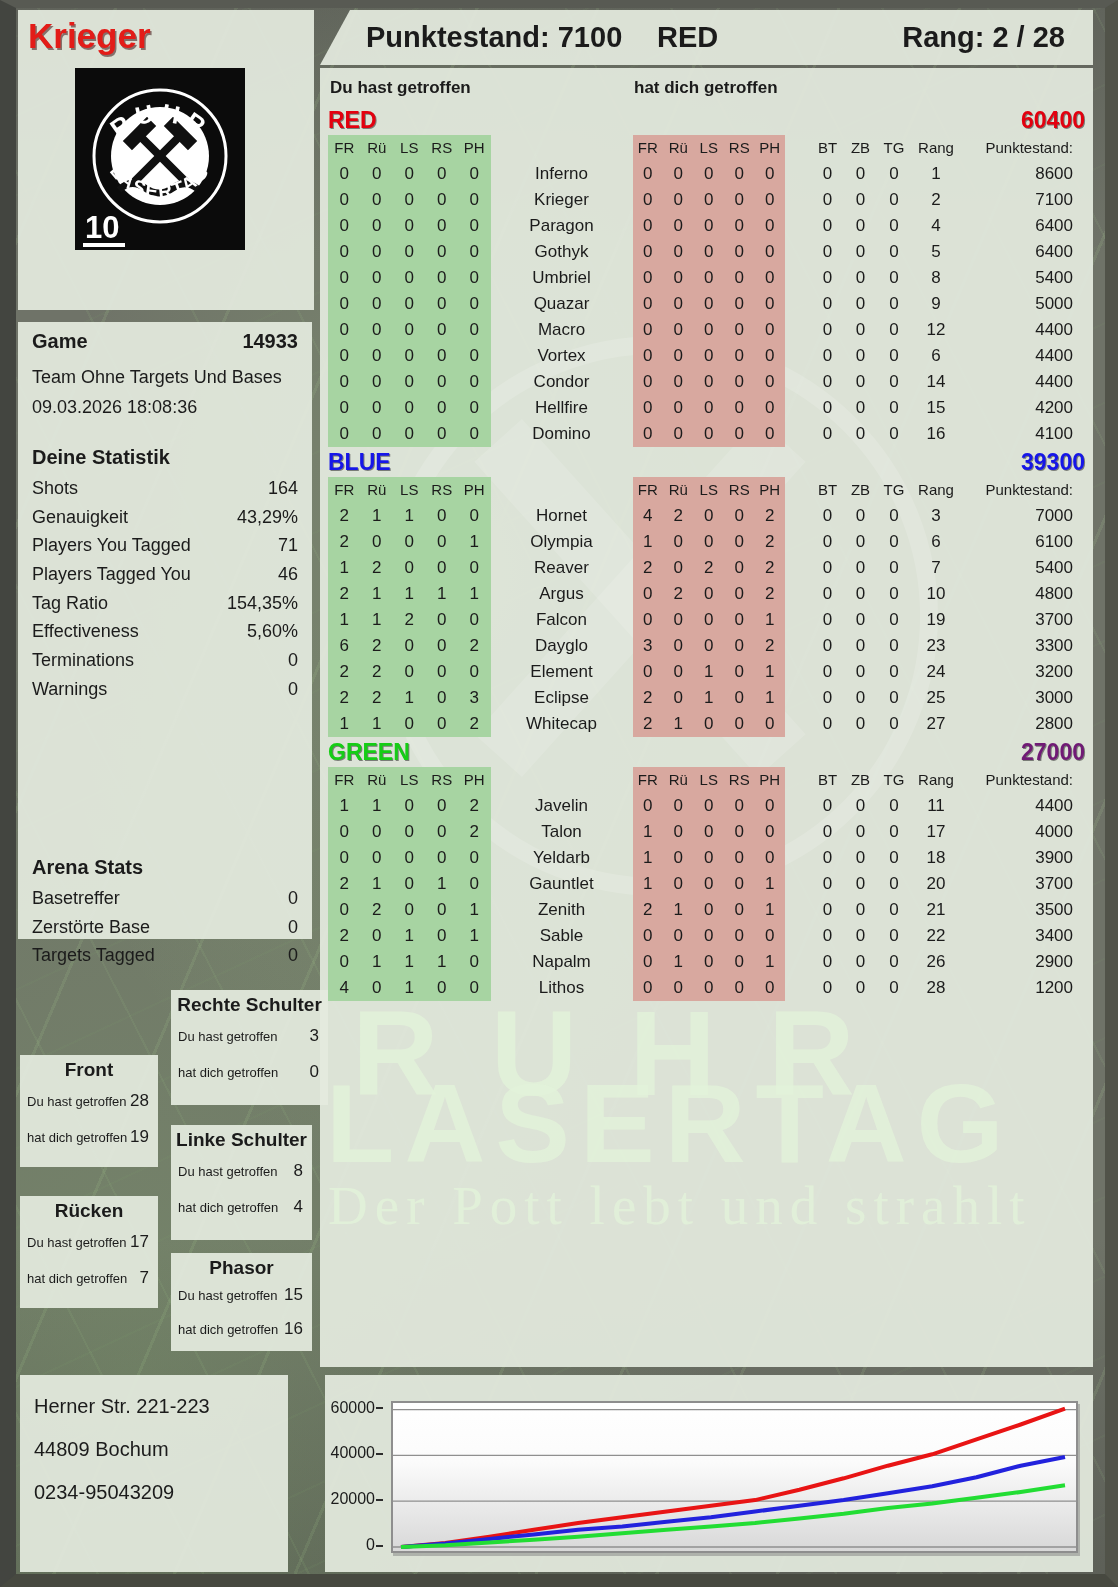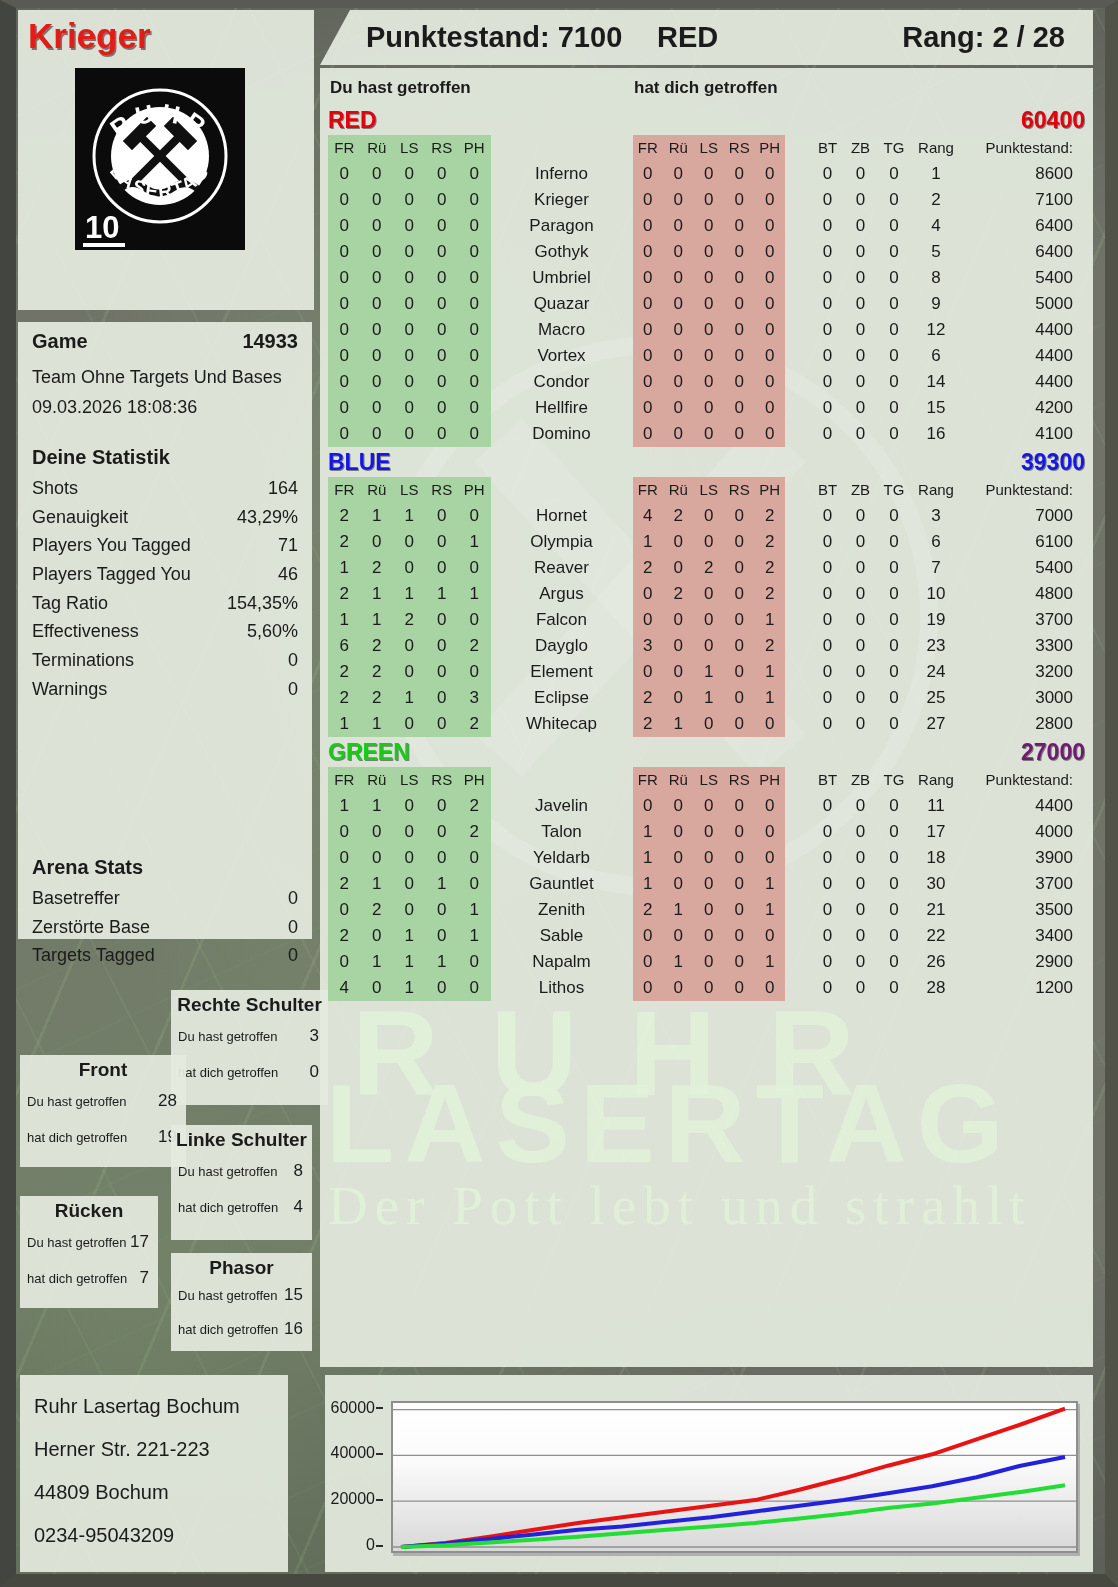--- a/index.html
+++ b/index.html
@@ -68,21 +68,21 @@
   .date-row{top:72px;line-height:26px;}
   .ds-title{top:124px;font-weight:bold;font-size:20px;}
   .ds-list{top:152px;}
   .ds-list .srow, .as-list .srow{height:28.7px;line-height:28.7px;}
   .as-title{top:534px;font-weight:bold;font-size:20px;}
   .as-list{top:562px;}
 
   
   .zone{position:absolute;background:rgba(228,235,223,0.93);}
   .zone-0{left:171px;top:990px;width:141px;height:115px;padding-left:16px;}
-  .zone-1{left:20px;top:1055px;width:138px;height:112px;padding-left:28px;}
+  .zone-1{left:20px;top:1055px;width:138px;height:112px;}
   .zone-2{left:171px;top:1125px;width:141px;height:115px;}
   .zone-3{left:20px;top:1196px;width:138px;height:112px;}
   .zone-4{left:171px;top:1253px;width:141px;height:98px;}
   .zone .zt{position:absolute;top:4px;left:0;right:0;text-align:center;font-weight:bold;font-size:19px;}
   .zone .zr{position:absolute;left:7px;right:9px;display:flex;justify-content:space-between;align-items:baseline;}
   .zone .zr .zl{font-size:13px;} .zone .zr .zv{font-size:17px;}
   .zone .r1{top:36px;} .zone .r2{top:72px;}
   .zone-4 .r1{top:32px;} .zone-4 .r2{top:66px;}
 
   
@@ -699,21 +699,21 @@
             <div>Gauntlet</div>
             <div class="r">1</div>
             <div class="r">0</div>
             <div class="r">0</div>
             <div class="r">0</div>
             <div class="r">1</div>
             <div></div>
             <div>0</div>
             <div>0</div>
             <div>0</div>
-            <div>30</div>
+            <div>20</div>
             <div class="pk">3700</div>
           </div>
           <div class="trow">
             <div></div>
             <div class="g">0</div>
             <div class="g">2</div>
             <div class="g">0</div>
             <div class="g">0</div>
             <div class="g">1</div>
             <div>Zenith</div>
@@ -905,21 +905,20 @@
         </div>
         <div class="zr r2">
           <span class="zl">hat dich getroffen</span>
           <span class="zv">16</span>
         </div>
       </div>
     </div>
 
   <div class="panel address-panel">
     <div class="inner">
-        <div class="addr-line">Ruhr Lasertag Bochum</div>
         <div class="addr-line">Herner Str. 221-223</div>
         <div class="addr-line">44809 Bochum</div>
         <div class="addr-line">0234-95043209</div>
       </div>
   </div>
 
   <div class="panel chart-panel">
     <div id="yticks">
         <div class="ytick" style="top: 23.6px;">60000</div>
         <div class="ytick" style="top: 69.4px;">40000</div>

